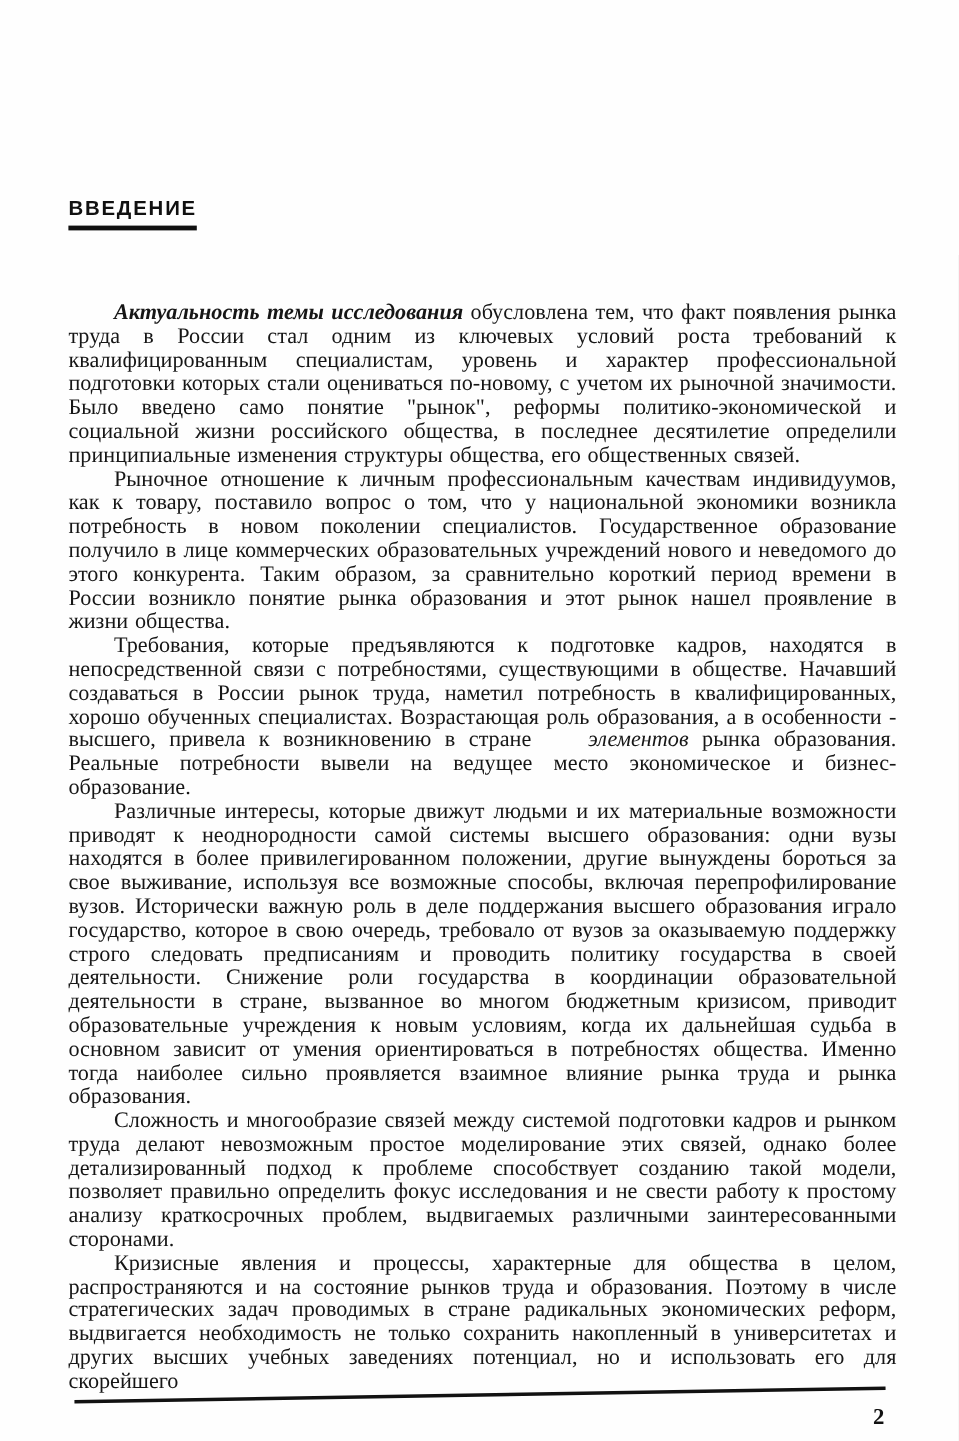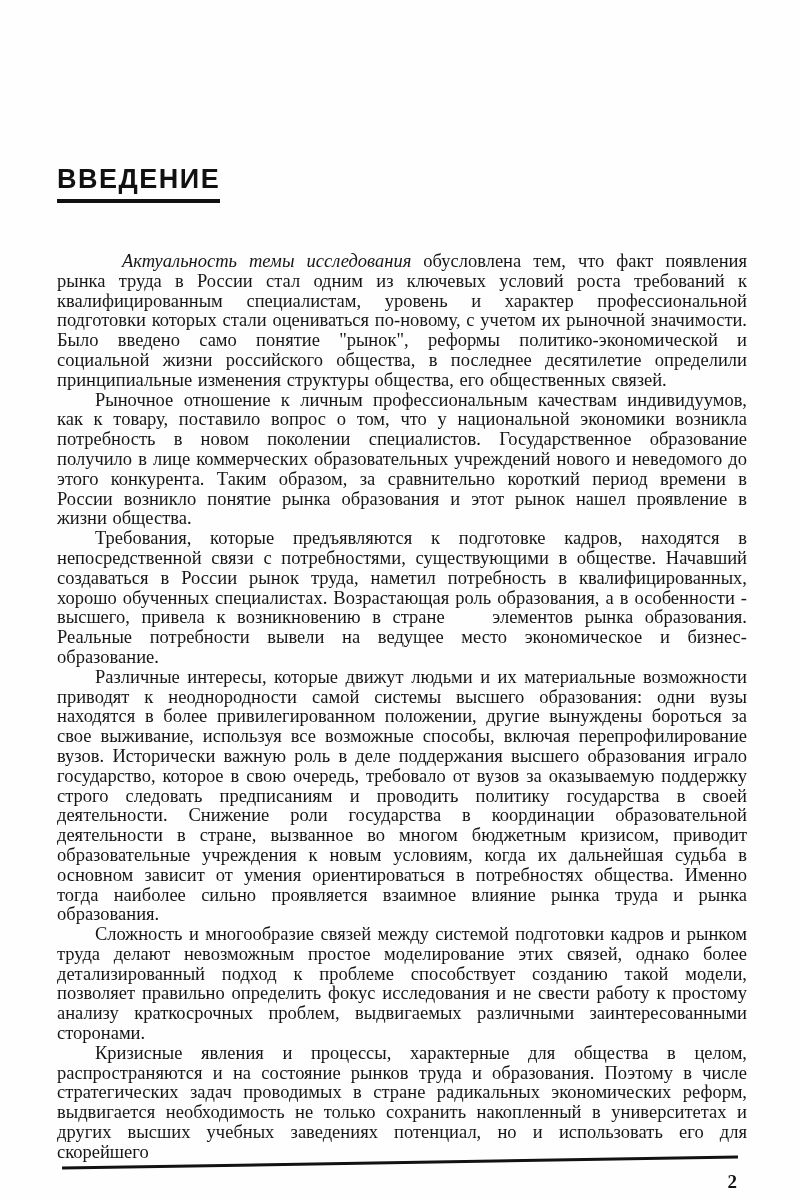--- a/index.html
+++ b/index.html
@@ -16,21 +16,21 @@
     font-family: "Liberation Serif", serif;
     overflow: hidden;
   }
   .heading {
     position: absolute;
     left: 57px;
     top: 164px;
     margin: 0;
     font-family: "Liberation Sans", sans-serif;
     font-weight: bold;
-    font-size: 27px;
+    font-size: 17px;
     letter-spacing: 1.5px;
     color: #111;
     border-bottom: 4px solid #111;
     padding-bottom: 4px;
     display: inline-block;
   }
   .content {
     position: absolute;
     left: 57px;
     top: 252px;
@@ -39,25 +39,25 @@
     font-size: 18.5px;
     line-height: 19.8px;
     word-spacing: 1px;
   }
   .content p {
     margin: 0;
     padding: 0;
     text-indent: 38px;
   }
   .lead-bold-italic {
-    font-weight: normal;
+    font-weight: bold;
     font-style: italic;
-    margin-left: 27px;
   }
   .run-italic {
+    font-style: italic;
     margin-left: 36px;
   }
   .footer-rule {
     position: absolute;
     left: 62px;
     top: 1161px;
     width: 676px;
     height: 3px;
     background: #121212;
     transform: rotate(-0.95deg);

